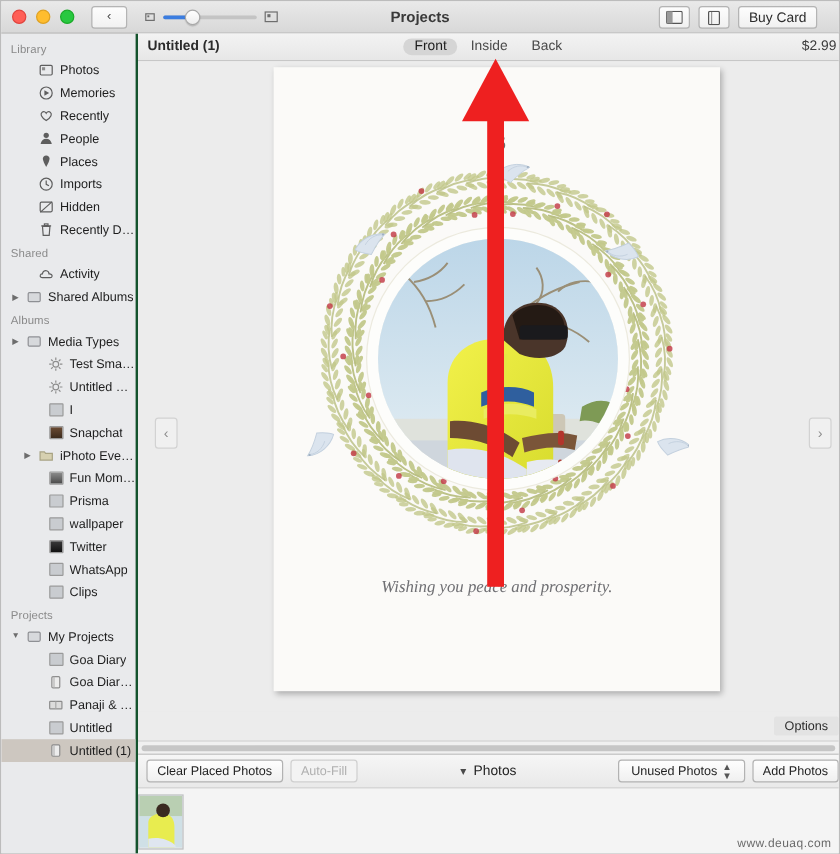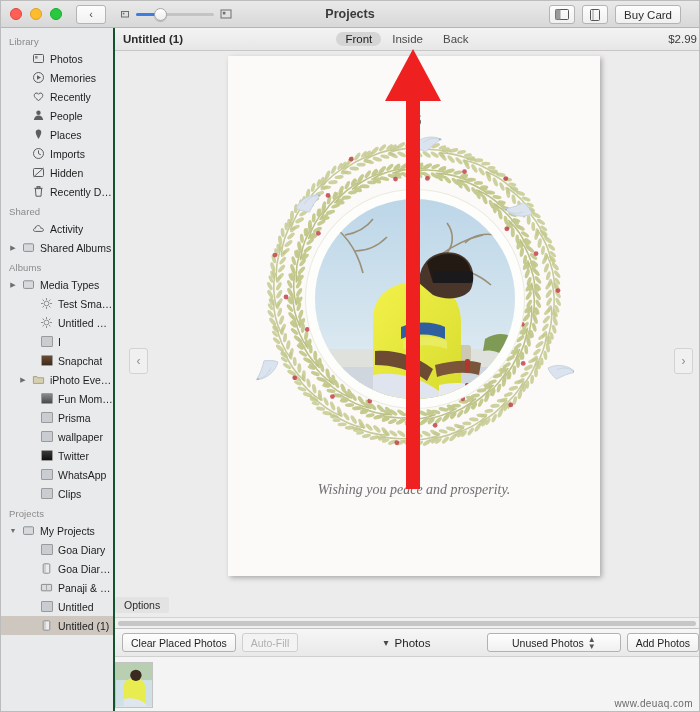--- a/index.html
+++ b/index.html
@@ -198,21 +198,21 @@
   }
 
   
   .red-arrow {
     position: absolute; left: 0; top: 0;
     width: 700px; height: 712px; pointer-events: none;
   }
 
   
   .options-row {
-    height: 24px; display: flex; align-items: center; justify-content: flex-start;
+    height: 24px; display: flex; align-items: center; justify-content: flex-end;
     background: #ececec;
   }
   .options-btn {
     font-size: 10.5px; color: #2b2b2b; padding: 2px 9px;
     background: #e3e3e3; border-radius: 2px;
   }
 
   
   .hscroll {
     height: 11px; background: #f0f0f0;
@@ -243,21 +243,21 @@
     pointer-events: none;
   }
   .photos-group > * { pointer-events: auto; }
   .chev-down { font-size: 10px; color: #4a4a4a; }
   .photos-label { font-size: 11.5px; color: #1f1f1f; }
   .right-group {
     position: absolute; right: 0; display: flex; align-items: center; gap: 6px;
     padding-right: 0;
   }
   .popup {
-    height: 19px; padding: 0 24px; font-size: 10.5px; color: #1f1f1f;
+    height: 19px; padding: 0 10px; font-size: 10.5px; color: #1f1f1f;
     background: linear-gradient(#fefefe,#f0f0f0);
     border: 1px solid #b2b2b2; border-radius: 3px;
     display: flex; align-items: center; gap: 4px;
   }
   .stepper { font-size: 8px; line-height: 7px; color: #555; display:flex; flex-direction:column; }
 
   
   .filmstrip {
     height: 56px; background: #f4f4f4;
     border-top: 1px solid #d0d0d0;

